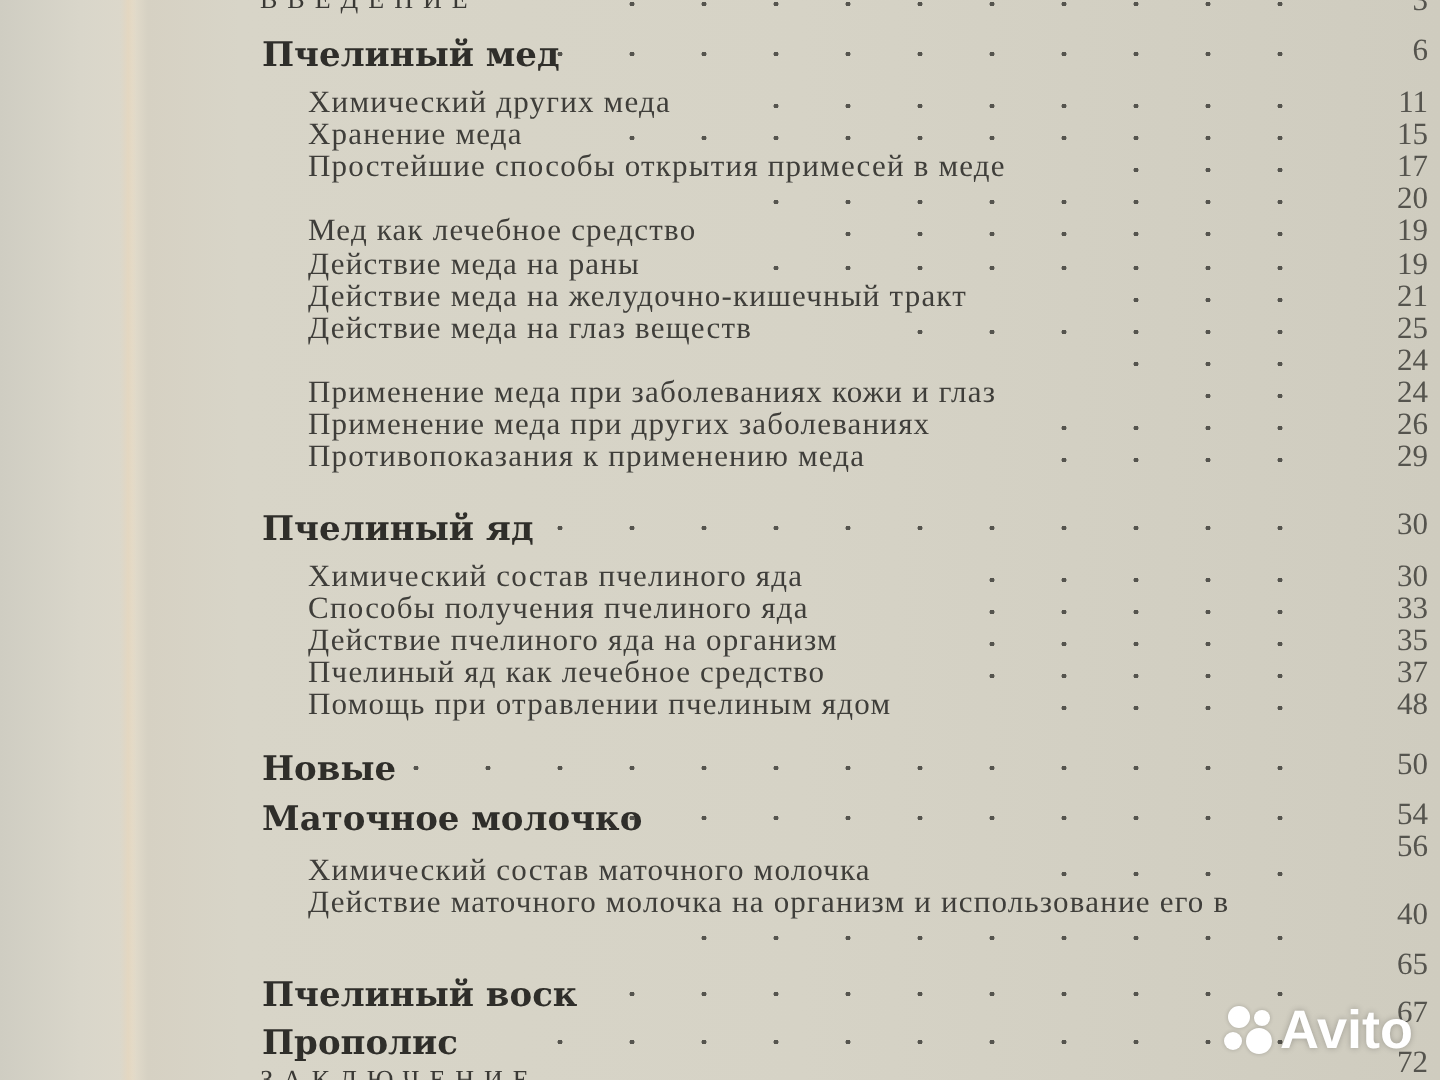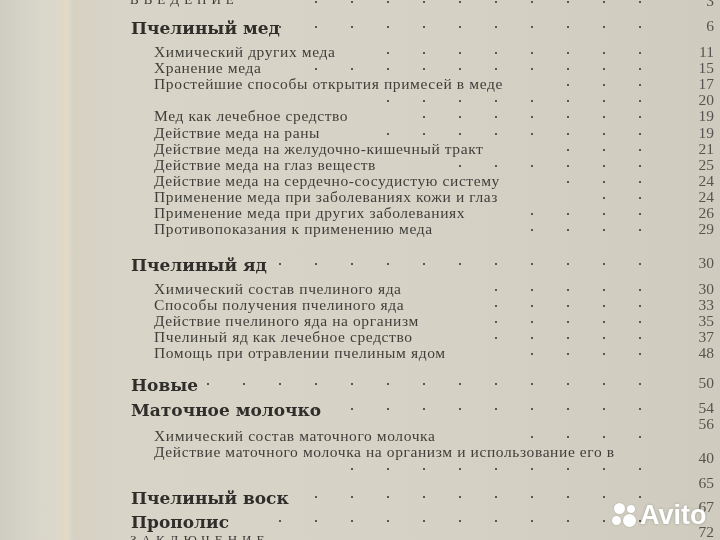--- a/index.html
+++ b/index.html
@@ -98,21 +98,20 @@
       <span class="sub">Действие меда на желудочно-кишечный тракт</span>
       <span class="leader" style="left:555px"></span>
       <span class="page-num">21</span>
     </div>
     <div class="row" style="top:156px">
       <span class="sub">Действие меда на глаз веществ</span>
       <span class="leader" style="left:450px"></span>
       <span class="page-num">25</span>
     </div>
     <div class="row" style="top:172px">
-      <span class="sub">Действие меда на сердечно-сосудистую систему</span>
       <span class="leader" style="left:560px"></span>
       <span class="page-num">24</span>
     </div>
     <div class="row" style="top:188px">
       <span class="sub">Применение меда при заболеваниях кожи и глаз</span>
       <span class="leader" style="left:580px"></span>
       <span class="page-num">24</span>
     </div>
     <div class="row" style="top:204px">
       <span class="sub">Применение меда при других заболеваниях</span>

